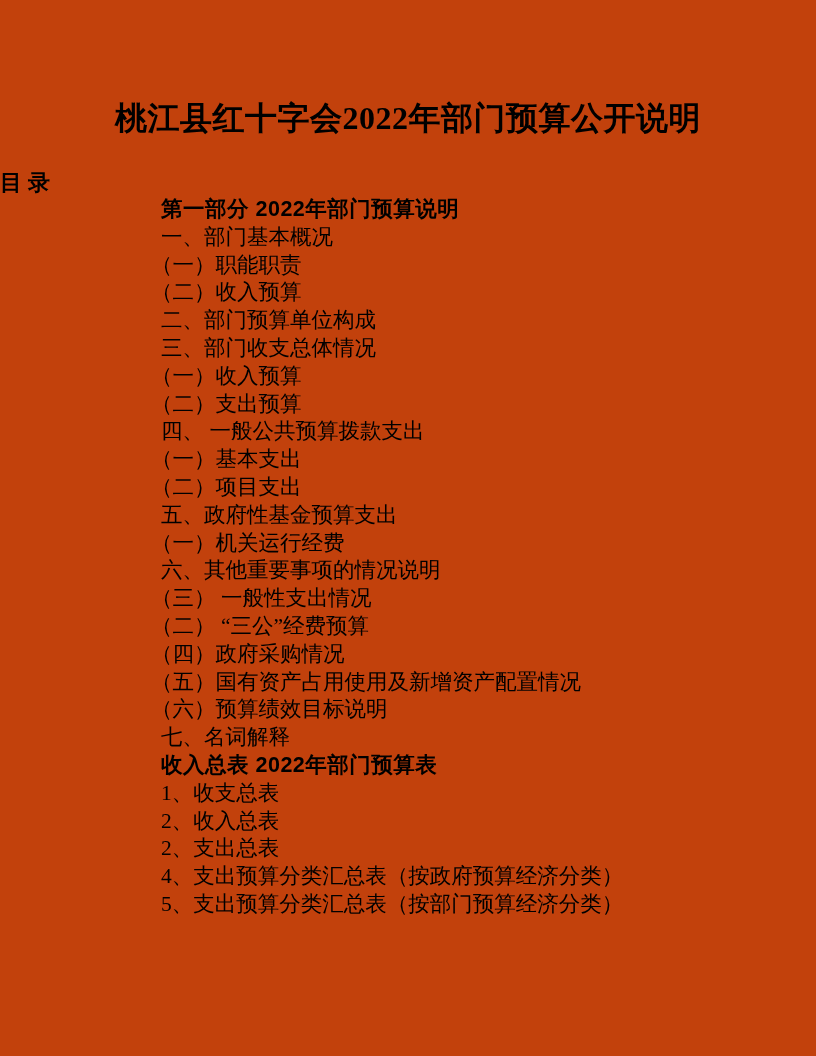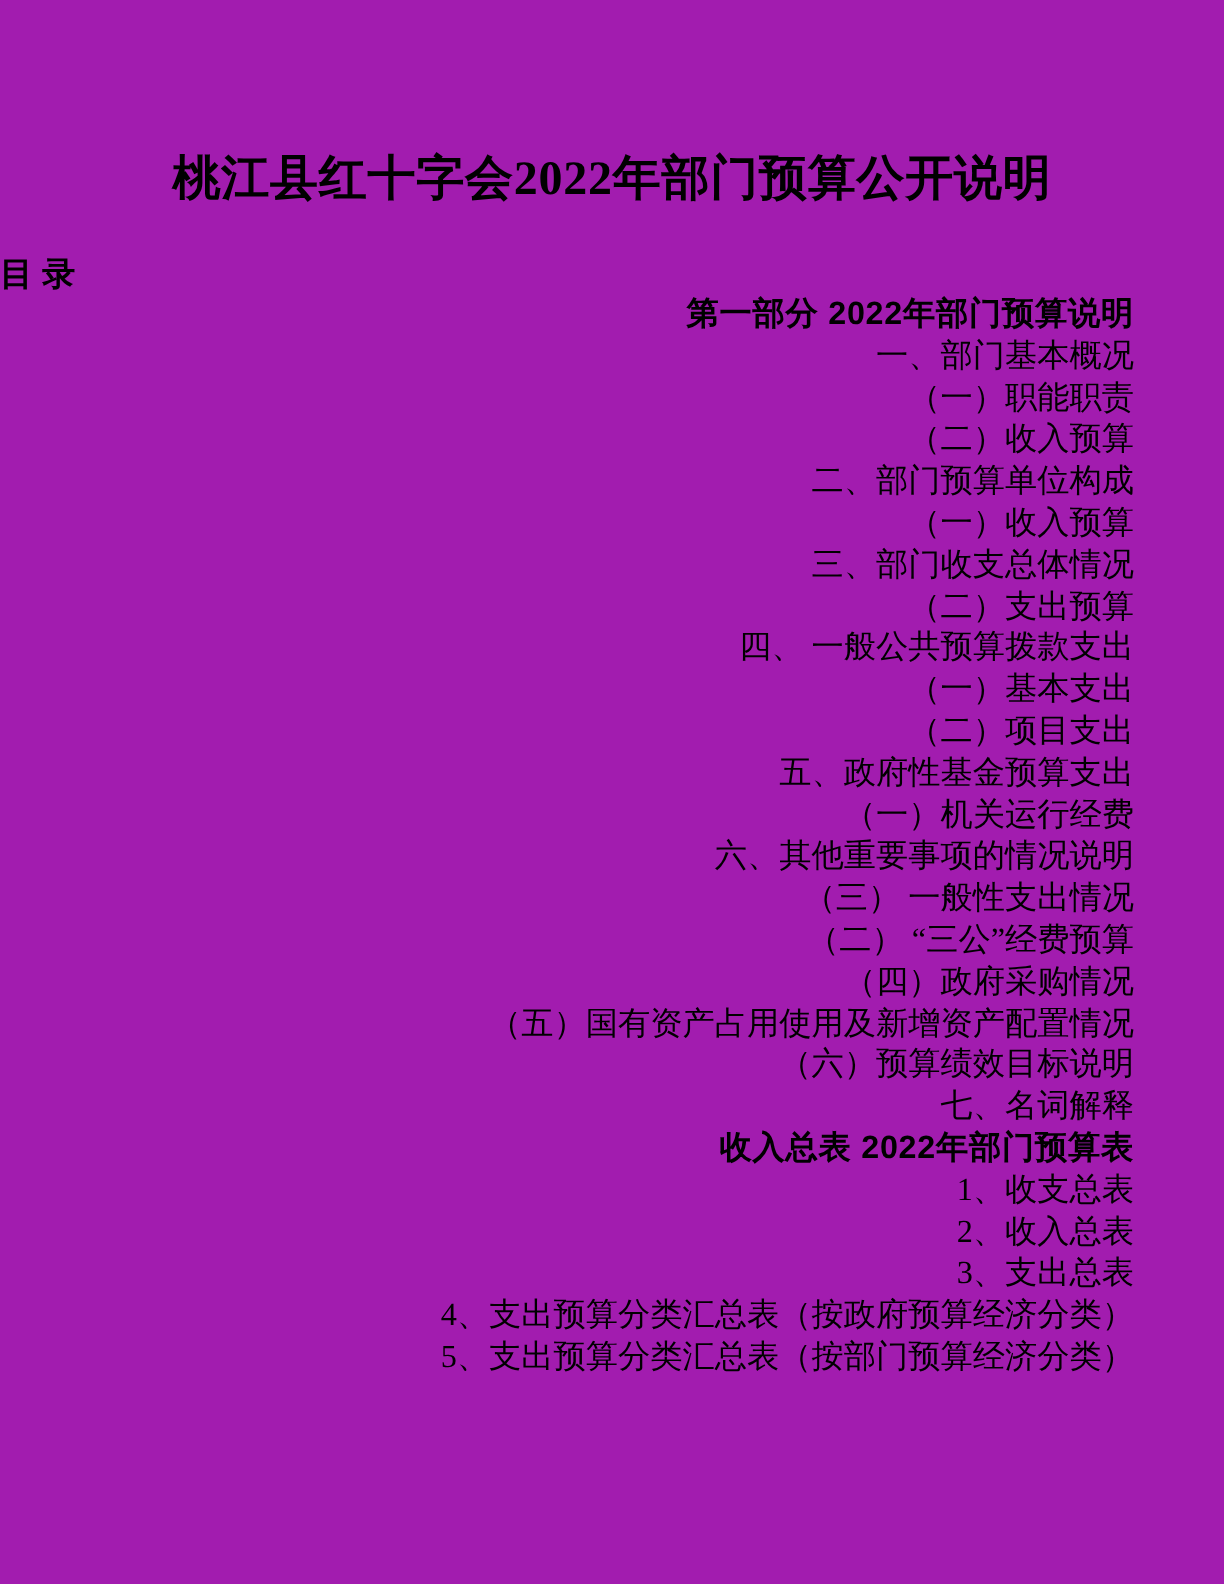--- a/index.html
+++ b/index.html
@@ -4,21 +4,21 @@
 <style>
   html, body {
     margin: 0;
     padding: 0;
     background: #ffffff;
   }
   .page {
     position: relative;
     width: 816px;
     height: 1056px;
-    background: #a21caf;
+    background: #c2410c;
     color: #000000;
     font-family: "Liberation Serif", "DejaVu Serif", serif;
     box-sizing: border-box;
     padding-top: 98px;
     overflow: hidden;
   }
   .doc-title {
     margin: 0;
     font-size: 32px;
     font-weight: bold;
@@ -34,21 +34,20 @@
     line-height: 26px;
     text-align: left;
     font-family: "Liberation Sans", "DejaVu Sans", sans-serif;
   }
   .toc {
     margin-top: 0;
     padding-left: 161px;
     padding-right: 60px;
     font-size: 21.5px;
     line-height: 27.8px;
-    text-align: right;
   }
   .toc-line {
     white-space: nowrap;
   }
   .toc-line.bold {
     font-weight: bold;
     font-family: "Liberation Sans", "DejaVu Sans", sans-serif;
     letter-spacing: 0.5px;
   }
   .toc-line.paren {
@@ -62,35 +61,35 @@
   <h1 class="doc-title">桃江县红十字会2022年部门预算公开说明</h1>
 
   <div class="toc-heading">目 录</div>
 
   <div class="toc" id="toc-list">
       <div class="toc-line bold">第一部分 2022年部门预算说明</div>
       <div class="toc-line">一、部门基本概况</div>
       <div class="toc-line paren">（一）职能职责</div>
       <div class="toc-line paren">（二）收入预算</div>
       <div class="toc-line">二、部门预算单位构成</div>
+      <div class="toc-line">三、部门收支总体情况</div>
       <div class="toc-line paren">（一）收入预算</div>
-      <div class="toc-line">三、部门收支总体情况</div>
       <div class="toc-line paren">（二）支出预算</div>
       <div class="toc-line">四、 一般公共预算拨款支出</div>
       <div class="toc-line paren">（一）基本支出</div>
       <div class="toc-line paren">（二）项目支出</div>
       <div class="toc-line">五、政府性基金预算支出</div>
       <div class="toc-line paren">（一）机关运行经费</div>
       <div class="toc-line">六、其他重要事项的情况说明</div>
       <div class="toc-line paren">（三） 一般性支出情况</div>
       <div class="toc-line paren">（二） “三公”经费预算</div>
       <div class="toc-line paren">（四）政府采购情况</div>
       <div class="toc-line paren">（五）国有资产占用使用及新增资产配置情况</div>
       <div class="toc-line paren">（六）预算绩效目标说明</div>
       <div class="toc-line">七、名词解释</div>
       <div class="toc-line bold">收入总表 2022年部门预算表</div>
       <div class="toc-line">1、收支总表</div>
       <div class="toc-line">2、收入总表</div>
-      <div class="toc-line">3、支出总表</div>
+      <div class="toc-line">2、支出总表</div>
       <div class="toc-line">4、支出预算分类汇总表（按政府预算经济分类）</div>
       <div class="toc-line">5、支出预算分类汇总表（按部门预算经济分类）</div>
     </div>
 </div>
 
 </body></html>

